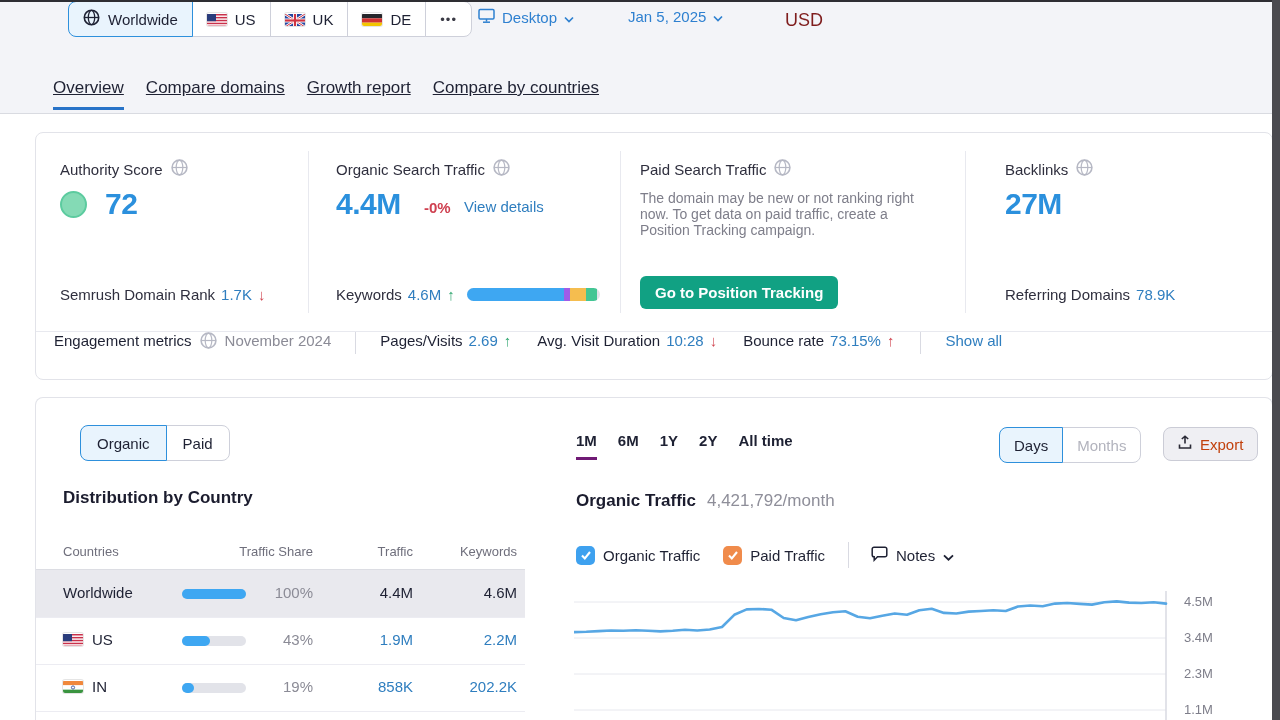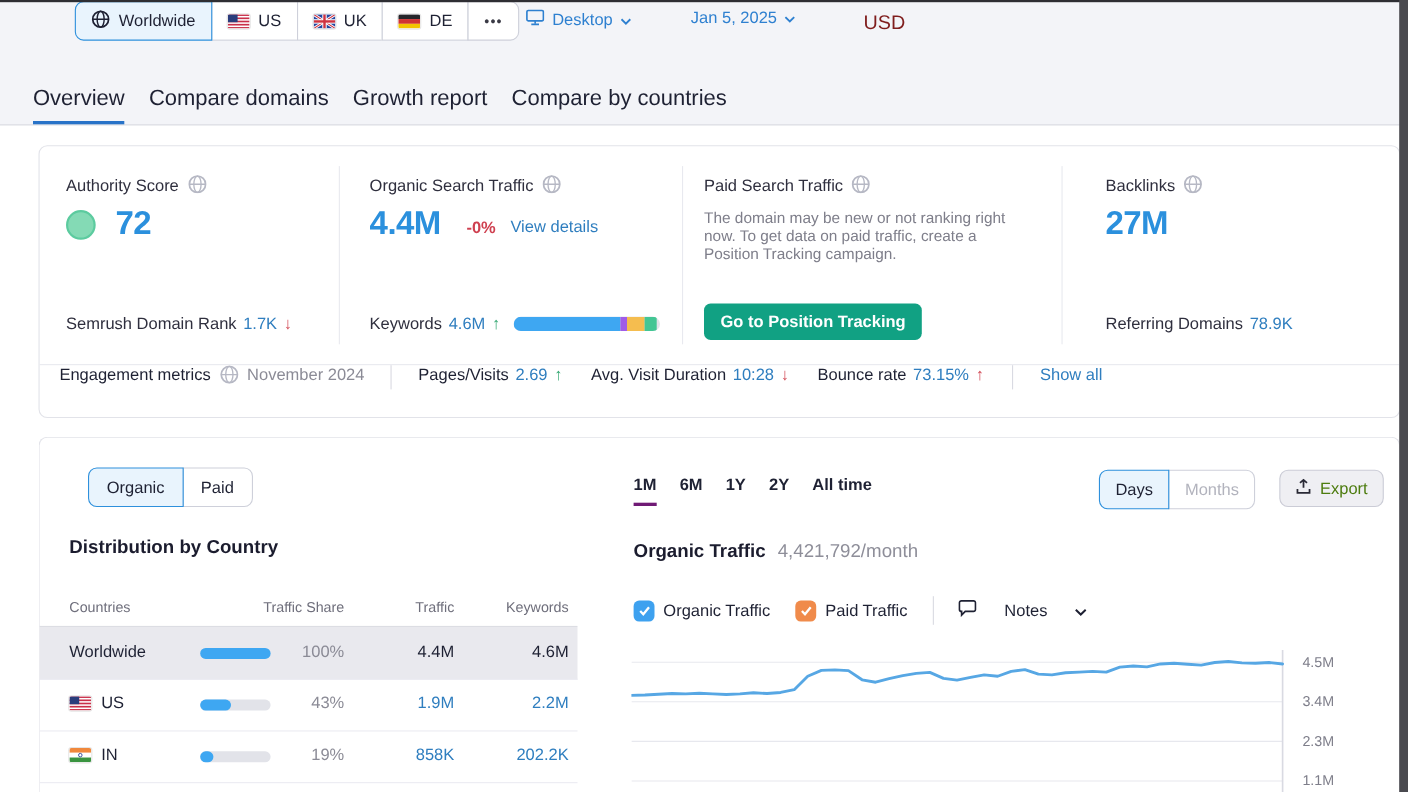--- a/index.html
+++ b/index.html
@@ -15,21 +15,21 @@
            border:1px solid #ced0da;margin-left:-1px;font-size:15px;color:#1e2133;cursor:pointer;}
   .loc-btn:first-child{border-radius:8px 0 0 8px;margin-left:0;}
   .loc-btn:last-child{border-radius:0 8px 8px 0;}
   .loc-btn.selected{background:#e9f4fd;border:1px solid #2e90dc;z-index:2;}
   .flag{width:20px;height:13px;border-radius:2px;overflow:hidden;box-shadow:0 0 0 1px rgba(0,0,0,.10);flex:0 0 auto;}
   .dots{letter-spacing:1px;font-size:13px;color:#3a3a45;}
   .device{position:absolute;left:478px;top:8px;display:flex;align-items:center;gap:7px;color:#2e80d0;font-size:15px;cursor:pointer;}
   .datepick{position:absolute;left:628px;top:8px;display:flex;align-items:center;gap:7px;color:#2e80d0;font-size:15px;cursor:pointer;}
   .currency{position:absolute;left:785px;top:10px;font-size:18px;color:#7f1d1d;}
   .chev{display:inline-block;}
-  .tabs{position:absolute;left:30px;top:78px;display:flex;gap:22px;font-size:20px;}
+  .tabs{position:absolute;left:53px;top:78px;display:flex;gap:22px;font-size:17px;text-decoration:underline;}
   .tab{padding-bottom:9px;cursor:pointer;color:#1e2133;}
   .tab.active{border-bottom:3px solid #2873c8;}
   
   .card{position:absolute;background:#fff;border:1px solid #e2e3e9;border-radius:8px;}
   #card-metrics{left:35px;top:132px;width:1236px;height:246px;}
   #card-traffic{left:35px;top:397px;width:1236px;height:323px;border-bottom:none;border-radius:8px 8px 0 0;}
   .vdiv{position:absolute;top:18px;width:1px;background:#e8e9ef;height:162px;}
   .m-title{position:absolute;top:26px;font-size:15px;color:#2f2f3e;display:flex;align-items:center;gap:8px;}
   .m-value{position:absolute;top:54px;font-size:30px;font-weight:700;color:#2b90dd;letter-spacing:-.5px;}
   .m-footer{position:absolute;top:153px;font-size:15px;color:#2f2f3e;display:flex;align-items:center;gap:6px;white-space:nowrap;} .link{color:#2f7ebf;cursor:pointer;}
@@ -74,30 +74,30 @@
   .ranges{position:absolute;left:540px;top:34px;display:flex;gap:21px;font-size:15px;font-weight:700;}
   .range{padding-bottom:8px;cursor:pointer;}
   .range.active{border-bottom:3px solid #701a75;}
   .granularity{position:absolute;left:963px;top:29px;display:flex;}
   .gran-btn{height:34px;padding:0 14px;display:flex;align-items:center;background:#fff;border:1px solid #ced0da;
             margin-left:-1px;font-size:15px;cursor:pointer;}
   .gran-btn:first-child{border-radius:8px 0 0 8px;margin-left:0;}
   .gran-btn:last-child{border-radius:0 8px 8px 0;color:#b2b3bd;}
   .gran-btn.selected{background:#e9f4fd;border-color:#2e90dc;z-index:2;color:#1e2133;}
   .export-btn{position:absolute;left:1127px;top:29px;height:34px;padding:0 14px;display:flex;align-items:center;gap:8px;
-              background:#efeff3;border:1px solid #cbccd6;border-radius:8px;font-size:15px;font-family:inherit;cursor:pointer;color:#4d7c0f;}
+              background:#efeff3;border:1px solid #cbccd6;border-radius:8px;font-size:15px;font-family:inherit;cursor:pointer;color:#c2410c;}
   .chart-head{position:absolute;left:540px;top:93px;display:flex;align-items:baseline;gap:11px;font-size:17px;}
   .chart-head b{font-weight:700;color:#1b1c2e;}
   .chart-sub{color:#8e8e99;}
   .legend{position:absolute;left:540px;top:144px;display:flex;align-items:center;font-size:15px;}
   .cb{width:19px;height:19px;border-radius:5px;display:inline-flex;align-items:center;justify-content:center;margin-right:8px;cursor:pointer;}
   .cb.blue-cb{background:#3ea1ef;} .cb.orange-cb{background:#f08b4b;}
   .leg-item{display:flex;align-items:center;margin-right:23px;cursor:pointer;}
   .leg-div{width:1px;height:26px;background:#d9dae2;margin:0 22px 0 0;}
-  .notes{display:flex;align-items:center;gap:25px;cursor:pointer;}
+  .notes{display:flex;align-items:center;gap:8px;cursor:pointer;}
   .chart-svg{position:absolute;left:538px;top:193px;}
   .ytick{position:absolute;left:1148px;width:48px;font-size:13px;color:#7e7e8a;}
 </style>
 </head>
 <body>
 
 <div class="screen">
   <div class="top-edge"></div>
 
   <div class="topbar">

